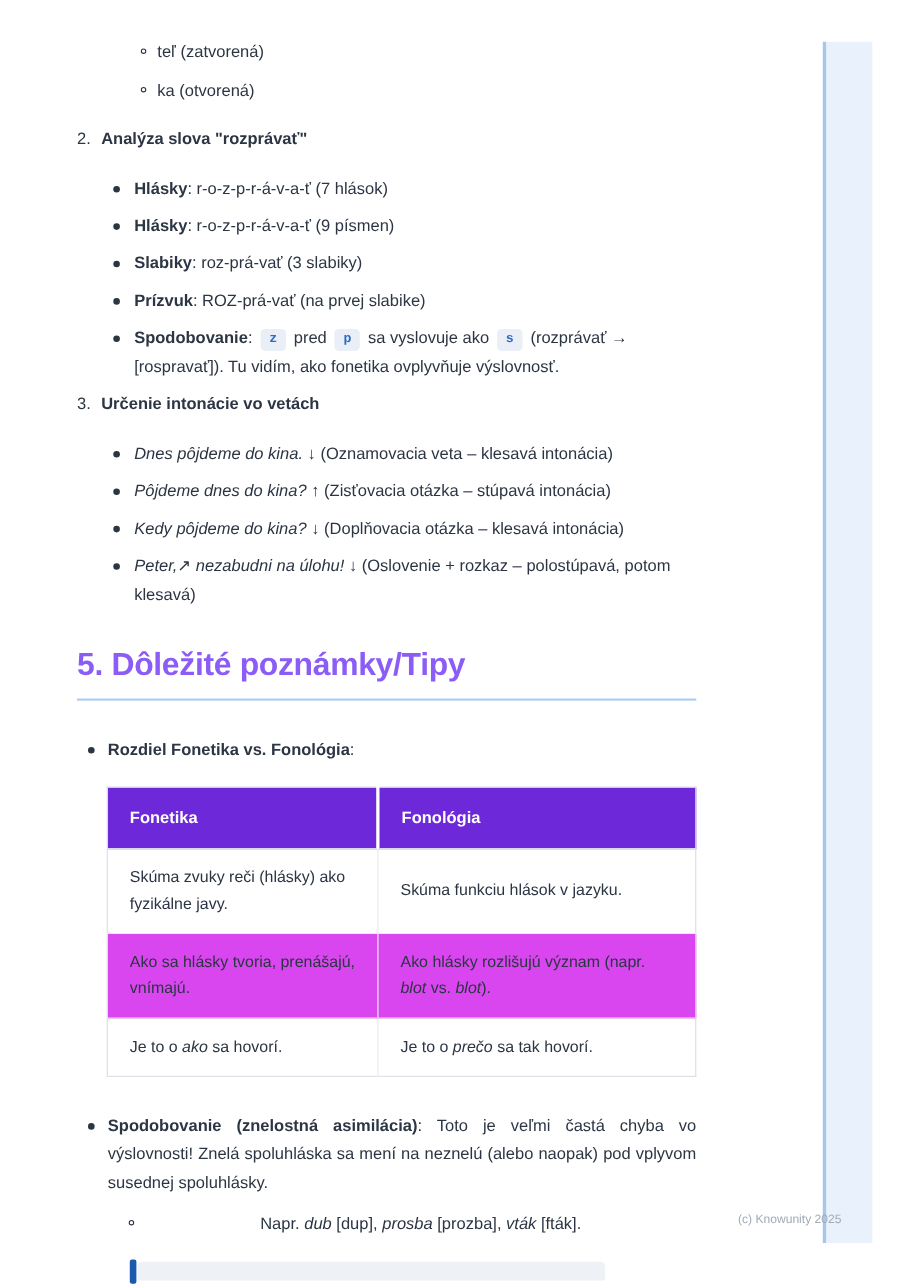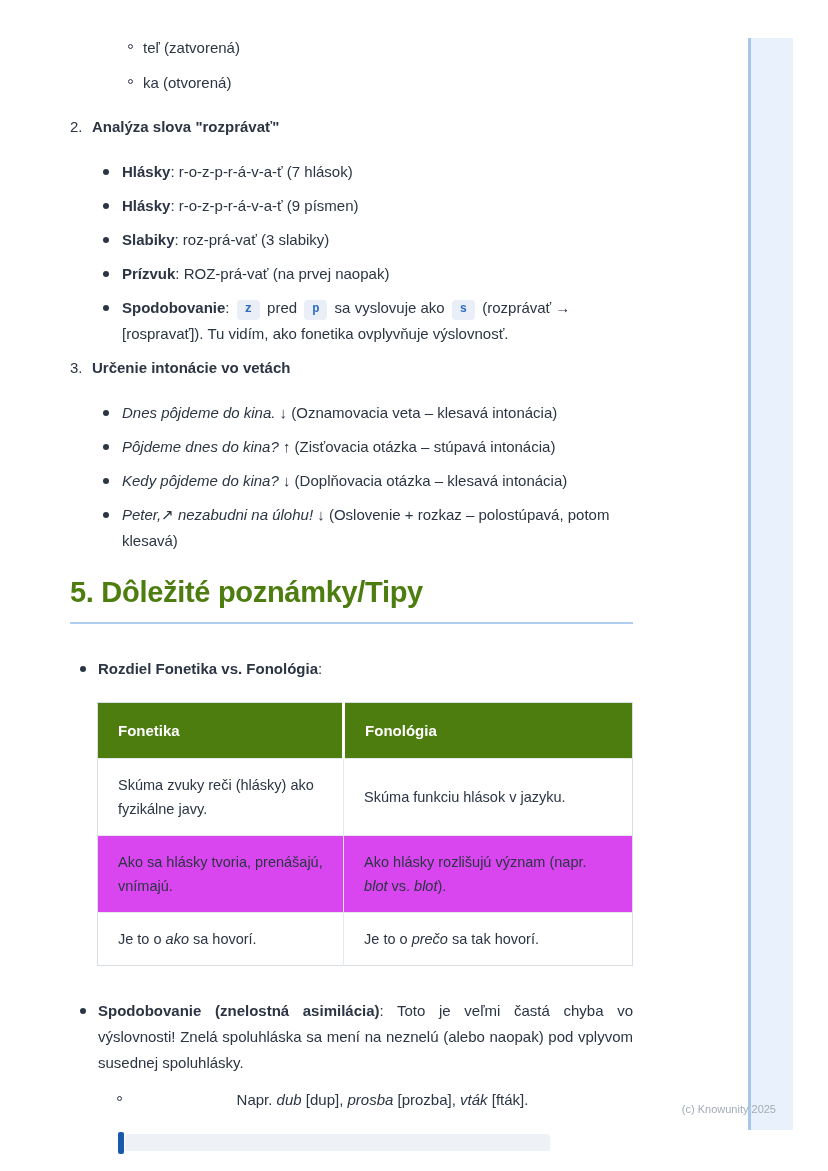--- a/index.html
+++ b/index.html
@@ -69,45 +69,45 @@
     color: #2d6bc2;
     background: #e9eef7;
     border-radius: 4px;
     padding: 1px 8px 2px;
     margin: 0 3px;
     line-height: 17px;
     vertical-align: 1px;
   }
   
   h2.section-heading {
-    margin-top: 21px;
+    margin-top: 34px;
     font-size: 29px;
     line-height: 34px;
     font-weight: 700;
-    color: #4d7c0f;
+    color: #8b5cf6;
     letter-spacing: -0.3px;
   }
   hr.heading-rule {
     border: none;
     border-top: 2px solid #aecdef;
     margin: 13px 0 0;
   }
   ul.bullets.after-heading { margin-top: 20px; }
   
   table.cmp-table {
     border-collapse: collapse;
     width: 536px;
     margin: 20px 0 0 27px;
     border: 1px solid #d9dee5;
     font-size: 14.5px;
     table-layout: fixed;
   }
   table.cmp-table col.c1 { width: 46%; }
   table.cmp-table th {
-    background: #4d7c0f;
+    background: #6d28d9;
     color: #ffffff;
     text-align: left;
     font-weight: 700;
     font-size: 15px;
     padding: 17px 20px;
   }
   table.cmp-table th + th { border-left: 3px solid #ffffff; }
   table.cmp-table td {
     padding: 14px 20px;
     line-height: 24px;
@@ -147,21 +147,21 @@
   .side-strip {
     position: absolute;
     left: 748px; top: 38px;
     width: 45px; height: 1092px;
     background: #e9f1fc;
     border-left: 3px solid #a6c6ea;
   }
   .watermark {
     position: absolute;
     top: 1102px;
-    right: 52px;
+    right: 63px;
     font-size: 11px;
     line-height: 14px;
     color: #a2abb8;
     z-index: 2;
   }
 </style>
 </head>
 <body>
 
 <div class="side-strip"></div>
@@ -193,21 +193,21 @@
     <li>
       <span class="dot"></span>
       <b>Hlásky</b><span>: r-o-z-p-r-á-v-a-ť (9 písmen)</span>
     </li>
     <li>
       <span class="dot"></span>
       <b>Slabiky</b><span>: roz-prá-vať (3 slabiky)</span>
     </li>
     <li>
       <span class="dot"></span>
-      <b>Prízvuk</b><span>: ROZ-prá-vať (na prvej naopak)</span>
+      <b>Prízvuk</b><span>: ROZ-prá-vať (na prvej slabike)</span>
     </li>
     <li>
       <span class="dot"></span>
       <b>Spodobovanie</b><span>: </span><span class="code">z</span><span> pred </span><span class="code">p</span><span> sa vyslovuje ako </span><span class="code">s</span><span> (rozprávať → [rospravať]). Tu vidím, ako fonetika ovplyvňuje výslovnosť.</span>
     </li>
   </ul>
 
   <div class="num-item" style="margin-top:10px;">
     <span class="num">3.</span>
     <span class="num-title">Určenie intonácie vo vetách</span>

